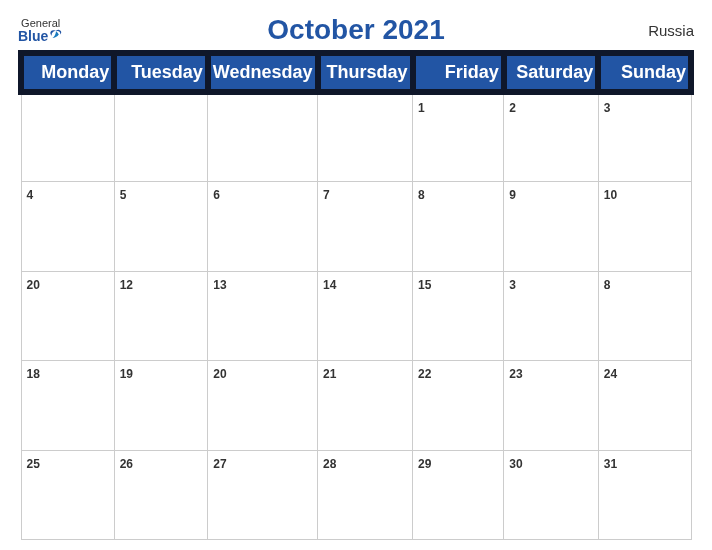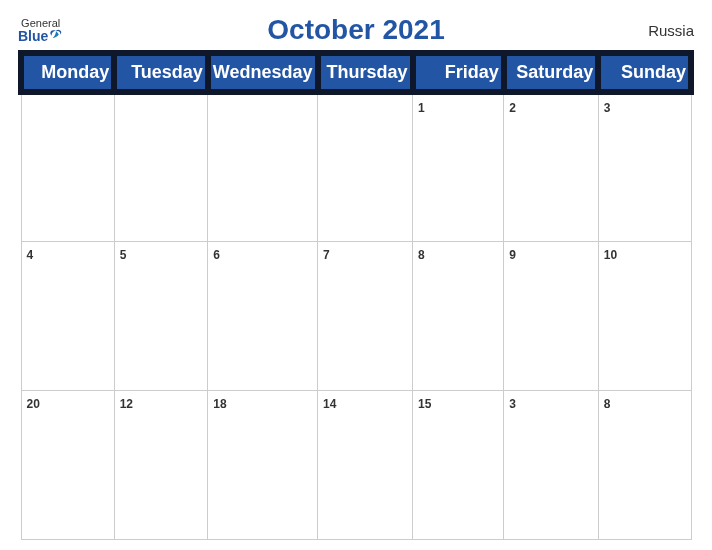--- a/index.html
+++ b/index.html
@@ -148,20 +148,38 @@
         <td><span class="day-number">5</span></td>
         <td><span class="day-number">6</span></td>
         <td><span class="day-number">7</span></td>
         <td><span class="day-number">8</span></td>
         <td><span class="day-number">9</span></td>
         <td><span class="day-number">10</span></td>
       </tr>
       <tr>
         <td><span class="day-number">20</span></td>
         <td><span class="day-number">12</span></td>
-        <td><span class="day-number">18</span></td>
+        <td><span class="day-number">13</span></td>
         <td><span class="day-number">14</span></td>
         <td><span class="day-number">15</span></td>
         <td><span class="day-number">3</span></td>
         <td><span class="day-number">8</span></td>
       </tr>
+      <tr>
+        <td><span class="day-number">18</span></td>
+        <td><span class="day-number">19</span></td>
+        <td><span class="day-number">20</span></td>
+        <td><span class="day-number">21</span></td>
+        <td><span class="day-number">22</span></td>
+        <td><span class="day-number">23</span></td>
+        <td><span class="day-number">24</span></td>
+      </tr>
+      <tr>
+        <td><span class="day-number">25</span></td>
+        <td><span class="day-number">26</span></td>
+        <td><span class="day-number">27</span></td>
+        <td><span class="day-number">28</span></td>
+        <td><span class="day-number">29</span></td>
+        <td><span class="day-number">30</span></td>
+        <td><span class="day-number">31</span></td>
+      </tr>
     </tbody>
 </table>
 
 </body></html>

